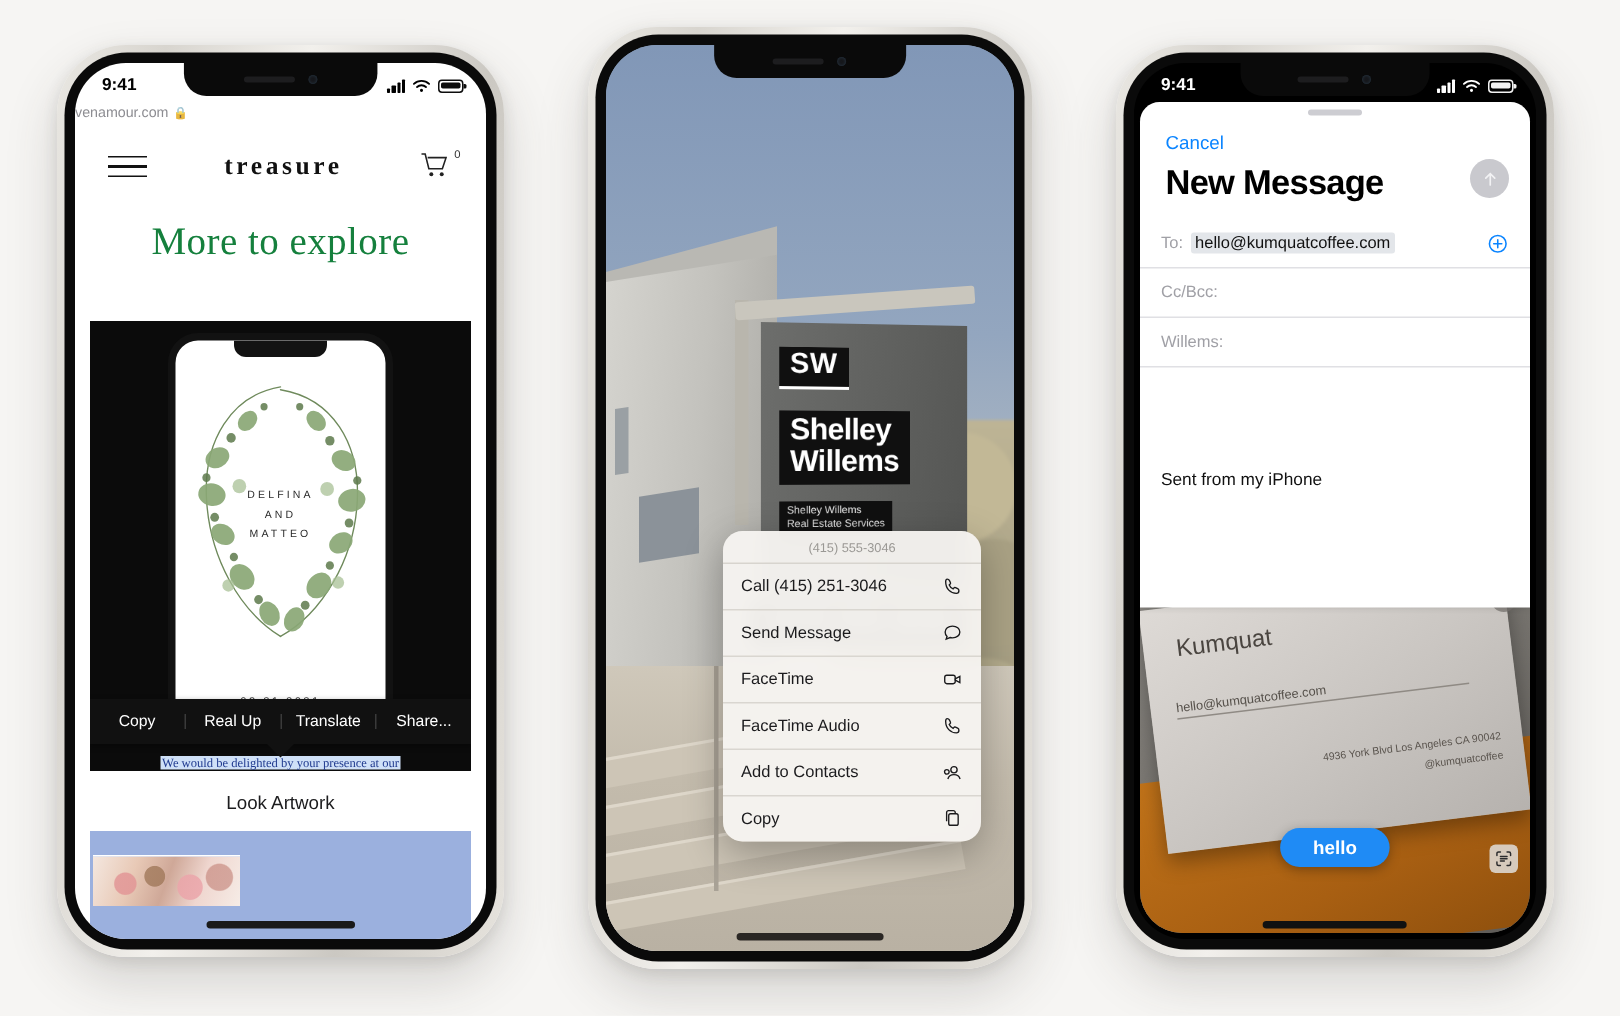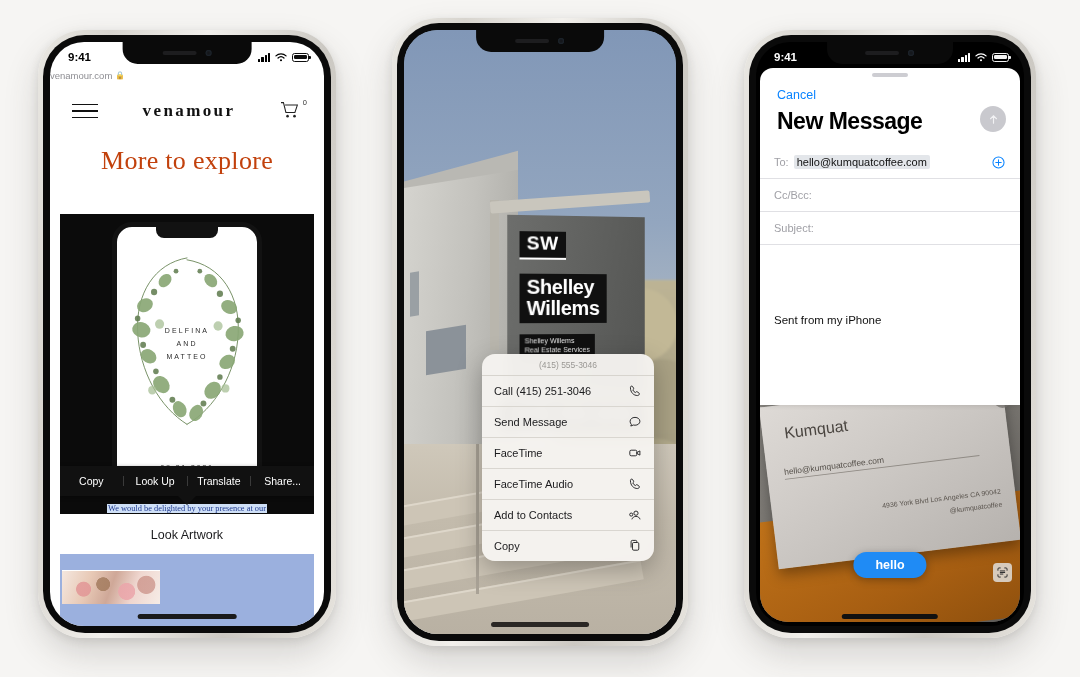--- a/index.html
+++ b/index.html
@@ -93,21 +93,21 @@
   .hamburger i { height: 1.4px; background: #111; display:block; }
   .wordmark {
     font-family: "Liberation Serif", serif;
     font-size: 17px; letter-spacing: 2.4px; color: #111; font-weight: 700;
   }
   .cart { position: relative; width: 22px; height: 20px; }
   .cart svg { width: 20px; height: 18px; }
   .cart .badge { position: absolute; top: -3px; right: -5px; font-size: 7.5px; color: #333; }
   .p1-h1 {
     position: absolute; top: 104px; left: 0; right: 0; text-align: center;
-    font-family: "Liberation Serif", serif; font-size: 26px; color: #c2410c; letter-spacing:.3px;
+    font-family: "Liberation Serif", serif; font-size: 26px; color: #15803d; letter-spacing:.3px;
   }
   .p1-card {
     position: absolute; top: 172px; left: 10px; right: 10px; height: 300px;
     background: #0b0b0b; overflow: hidden;
   }
   .inner-phone {
     position: absolute; left: 50%; transform: translateX(-50%); top: 8px;
     width: 150px; height: 264px; background: #fff;
     border: 5px solid #121212; border-radius: 20px; overflow: hidden;
   }
@@ -336,21 +336,21 @@
         <span>venamour.com</span>
         <span class="lock-glyph">🔒</span>
       </div>
 
       <div class="p1-nav">
         <span class="hamburger">
             <i></i>
             <i></i>
             <i></i>
           </span>
-        <span class="wordmark">venamour</span>
+        <span class="wordmark">treasure</span>
         <span class="cart">
           <svg viewBox="0 0 24 22" fill="none" stroke="#222" stroke-width="1.3">
             <path d="M1 2h3l3 12h11l3-9H6"></path>
             <circle cx="9" cy="18.5" r="1.6" fill="#222" stroke="none"></circle>
             <circle cx="17.5" cy="18.5" r="1.6" fill="#222" stroke="none"></circle>
           </svg>
           <span class="badge">0</span>
         </span>
       </div>
 
@@ -404,21 +404,21 @@
           <div class="inv-names">
             <div>DELFINA</div>
             <div>AND</div>
             <div>MATTEO</div>
           </div>
           <div class="inv-date">09.21.2021</div>
         </div>
 
         <div class="sel-menu">
           <span class="item">Copy</span>
-          <span class="item">Look Up</span>
+          <span class="item">Real Up</span>
           <span class="item">Translate</span>
           <span class="item">Share...</span>
         </div>
         <div class="sel-caret"></div>
         <div class="sel-text">
           <span>We would be delighted by your presence at our intimate wedding celebration. We treasure</span>
         </div>
       </div>
 
       <div class="p1-shop">Look Artwork</div>
@@ -569,21 +569,21 @@
                 <path d="M10 6.4v7.2M6.4 10h7.2" stroke-linecap="round"></path>
             </svg>
           </span>
         </div>
 
         <div class="p3-field" style="top:111px">
           <span class="lbl">Cc/Bcc:</span>
         </div>
 
         <div class="p3-field" style="top:144px">
-          <span class="lbl">Subject:</span>
+          <span class="lbl">Willems:</span>
         </div>
 
         <div class="p3-body">Sent from my iPhone</div>
       </div>
 
       <div class="p3-cam">
         <div class="p3-bgfloor"></div>
         <div class="p3-orange"></div>
         <div class="p3-card">
           <span class="kq">Kumquat</span>

